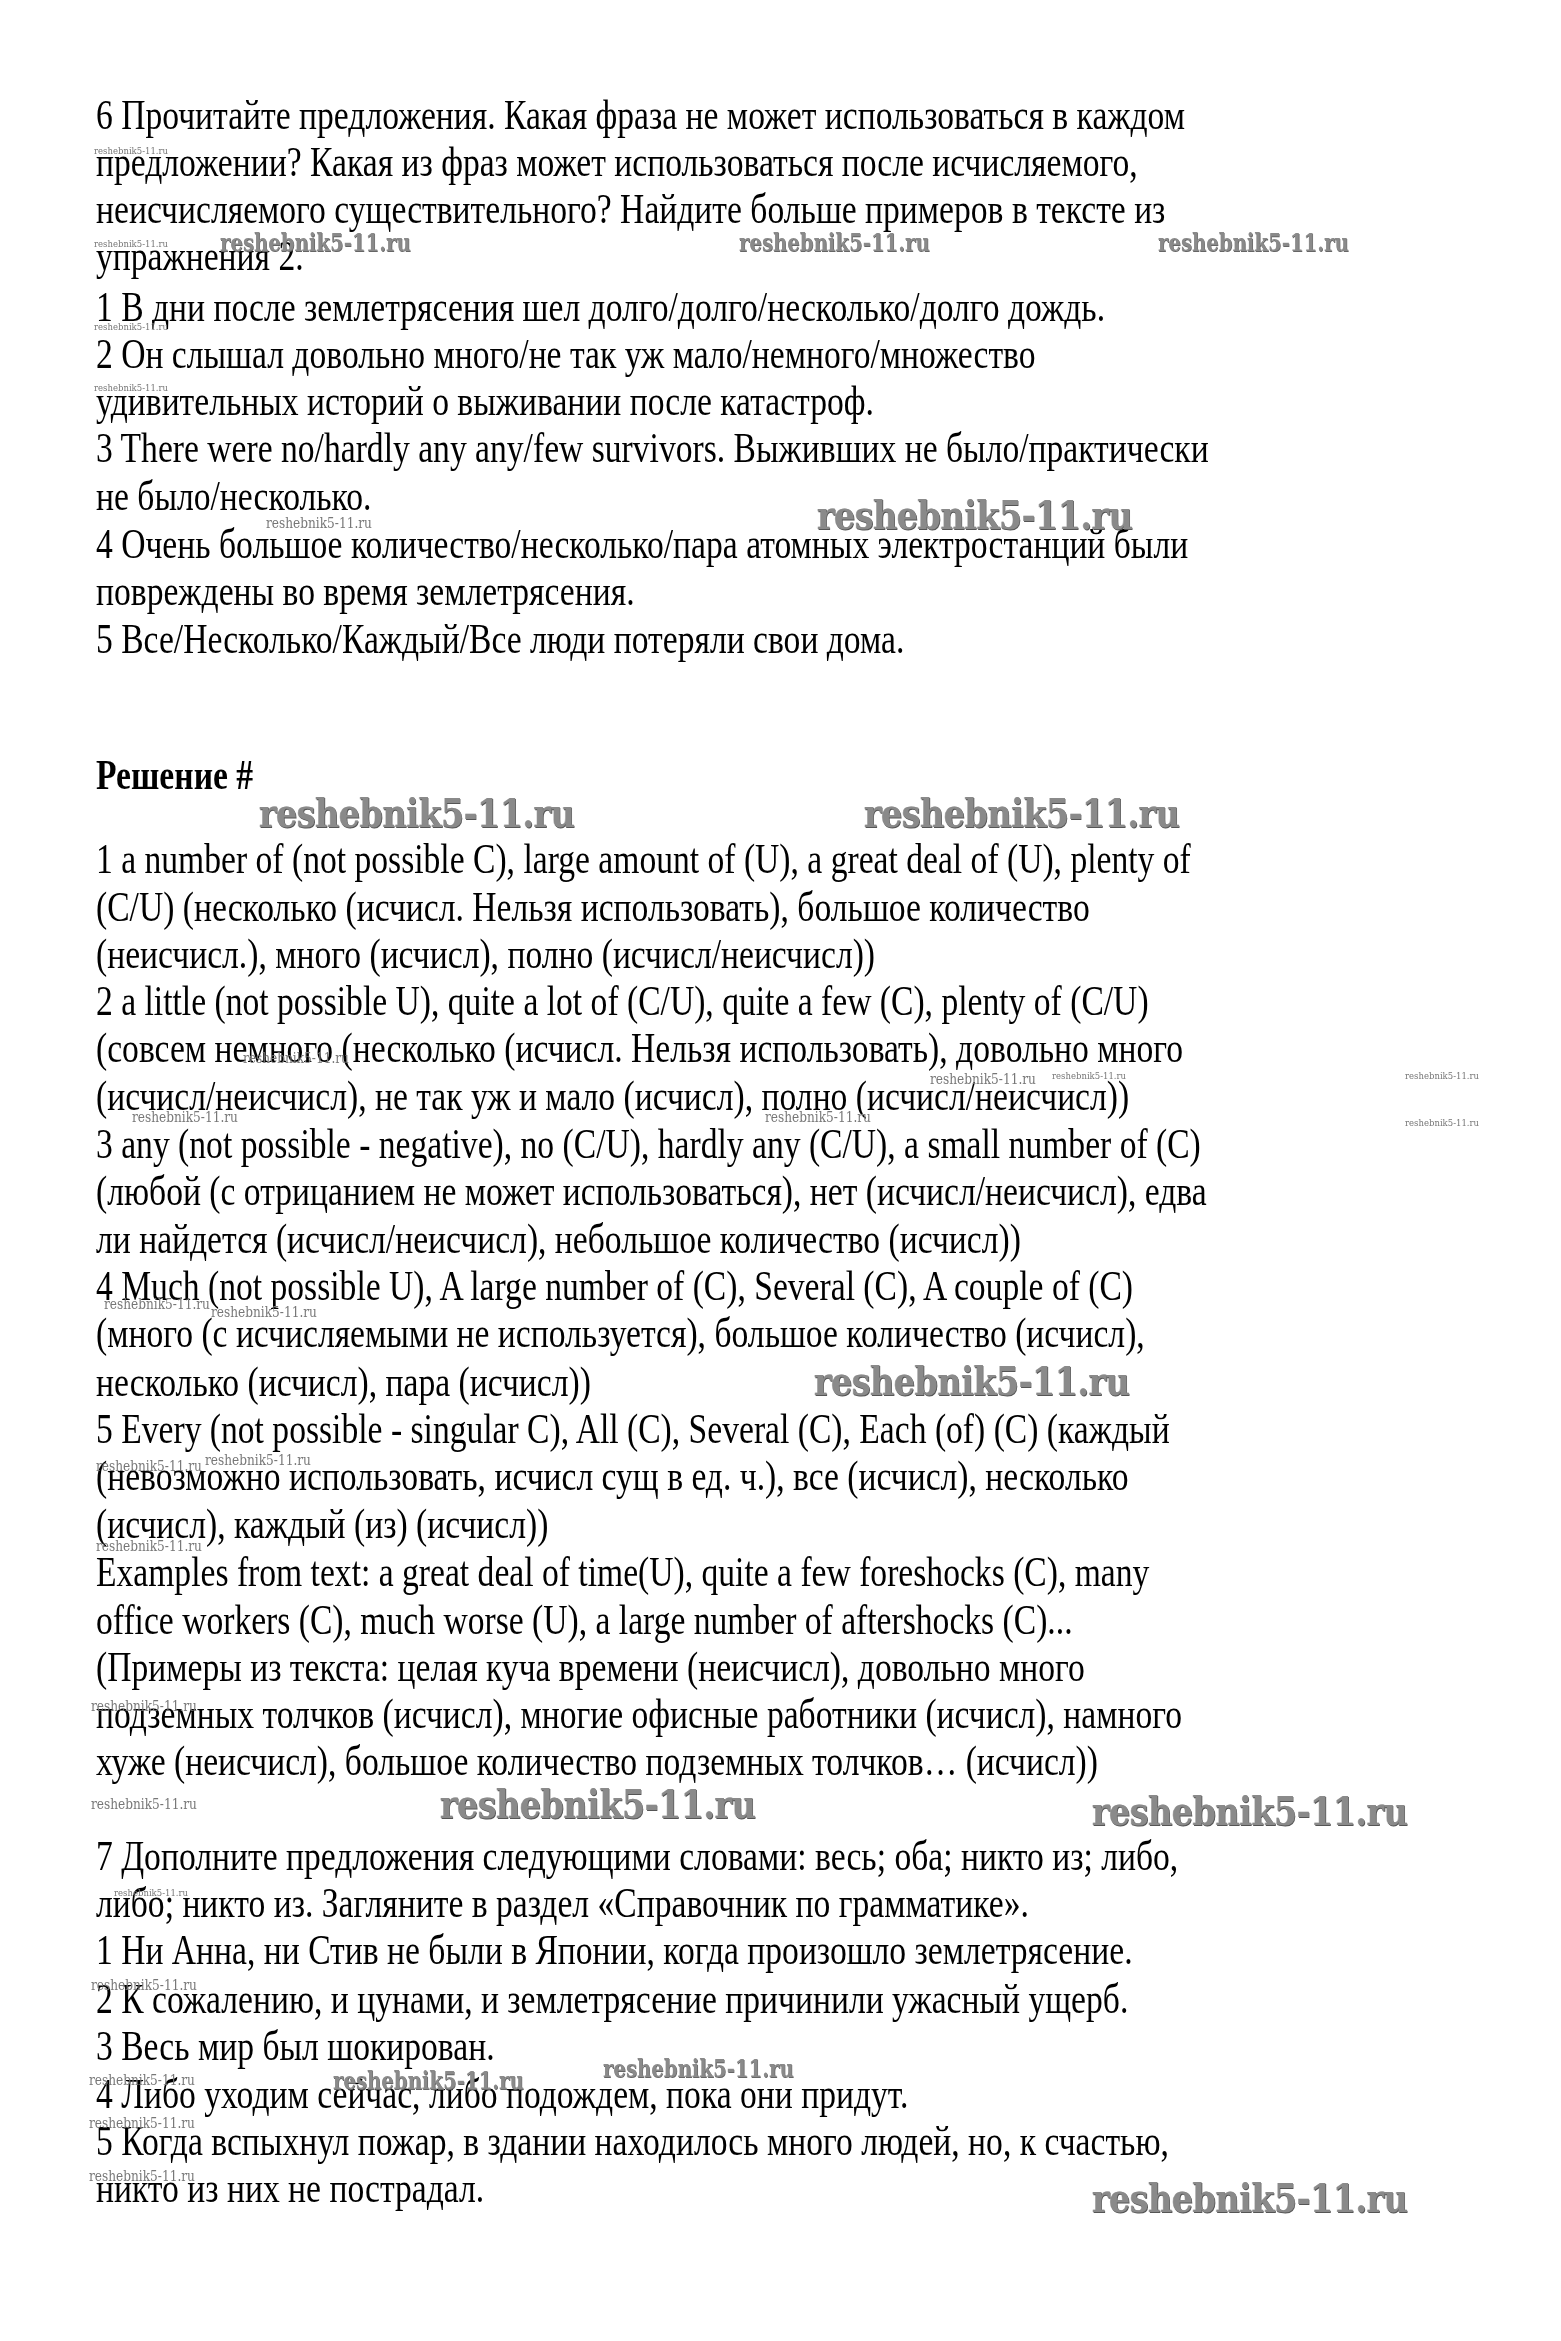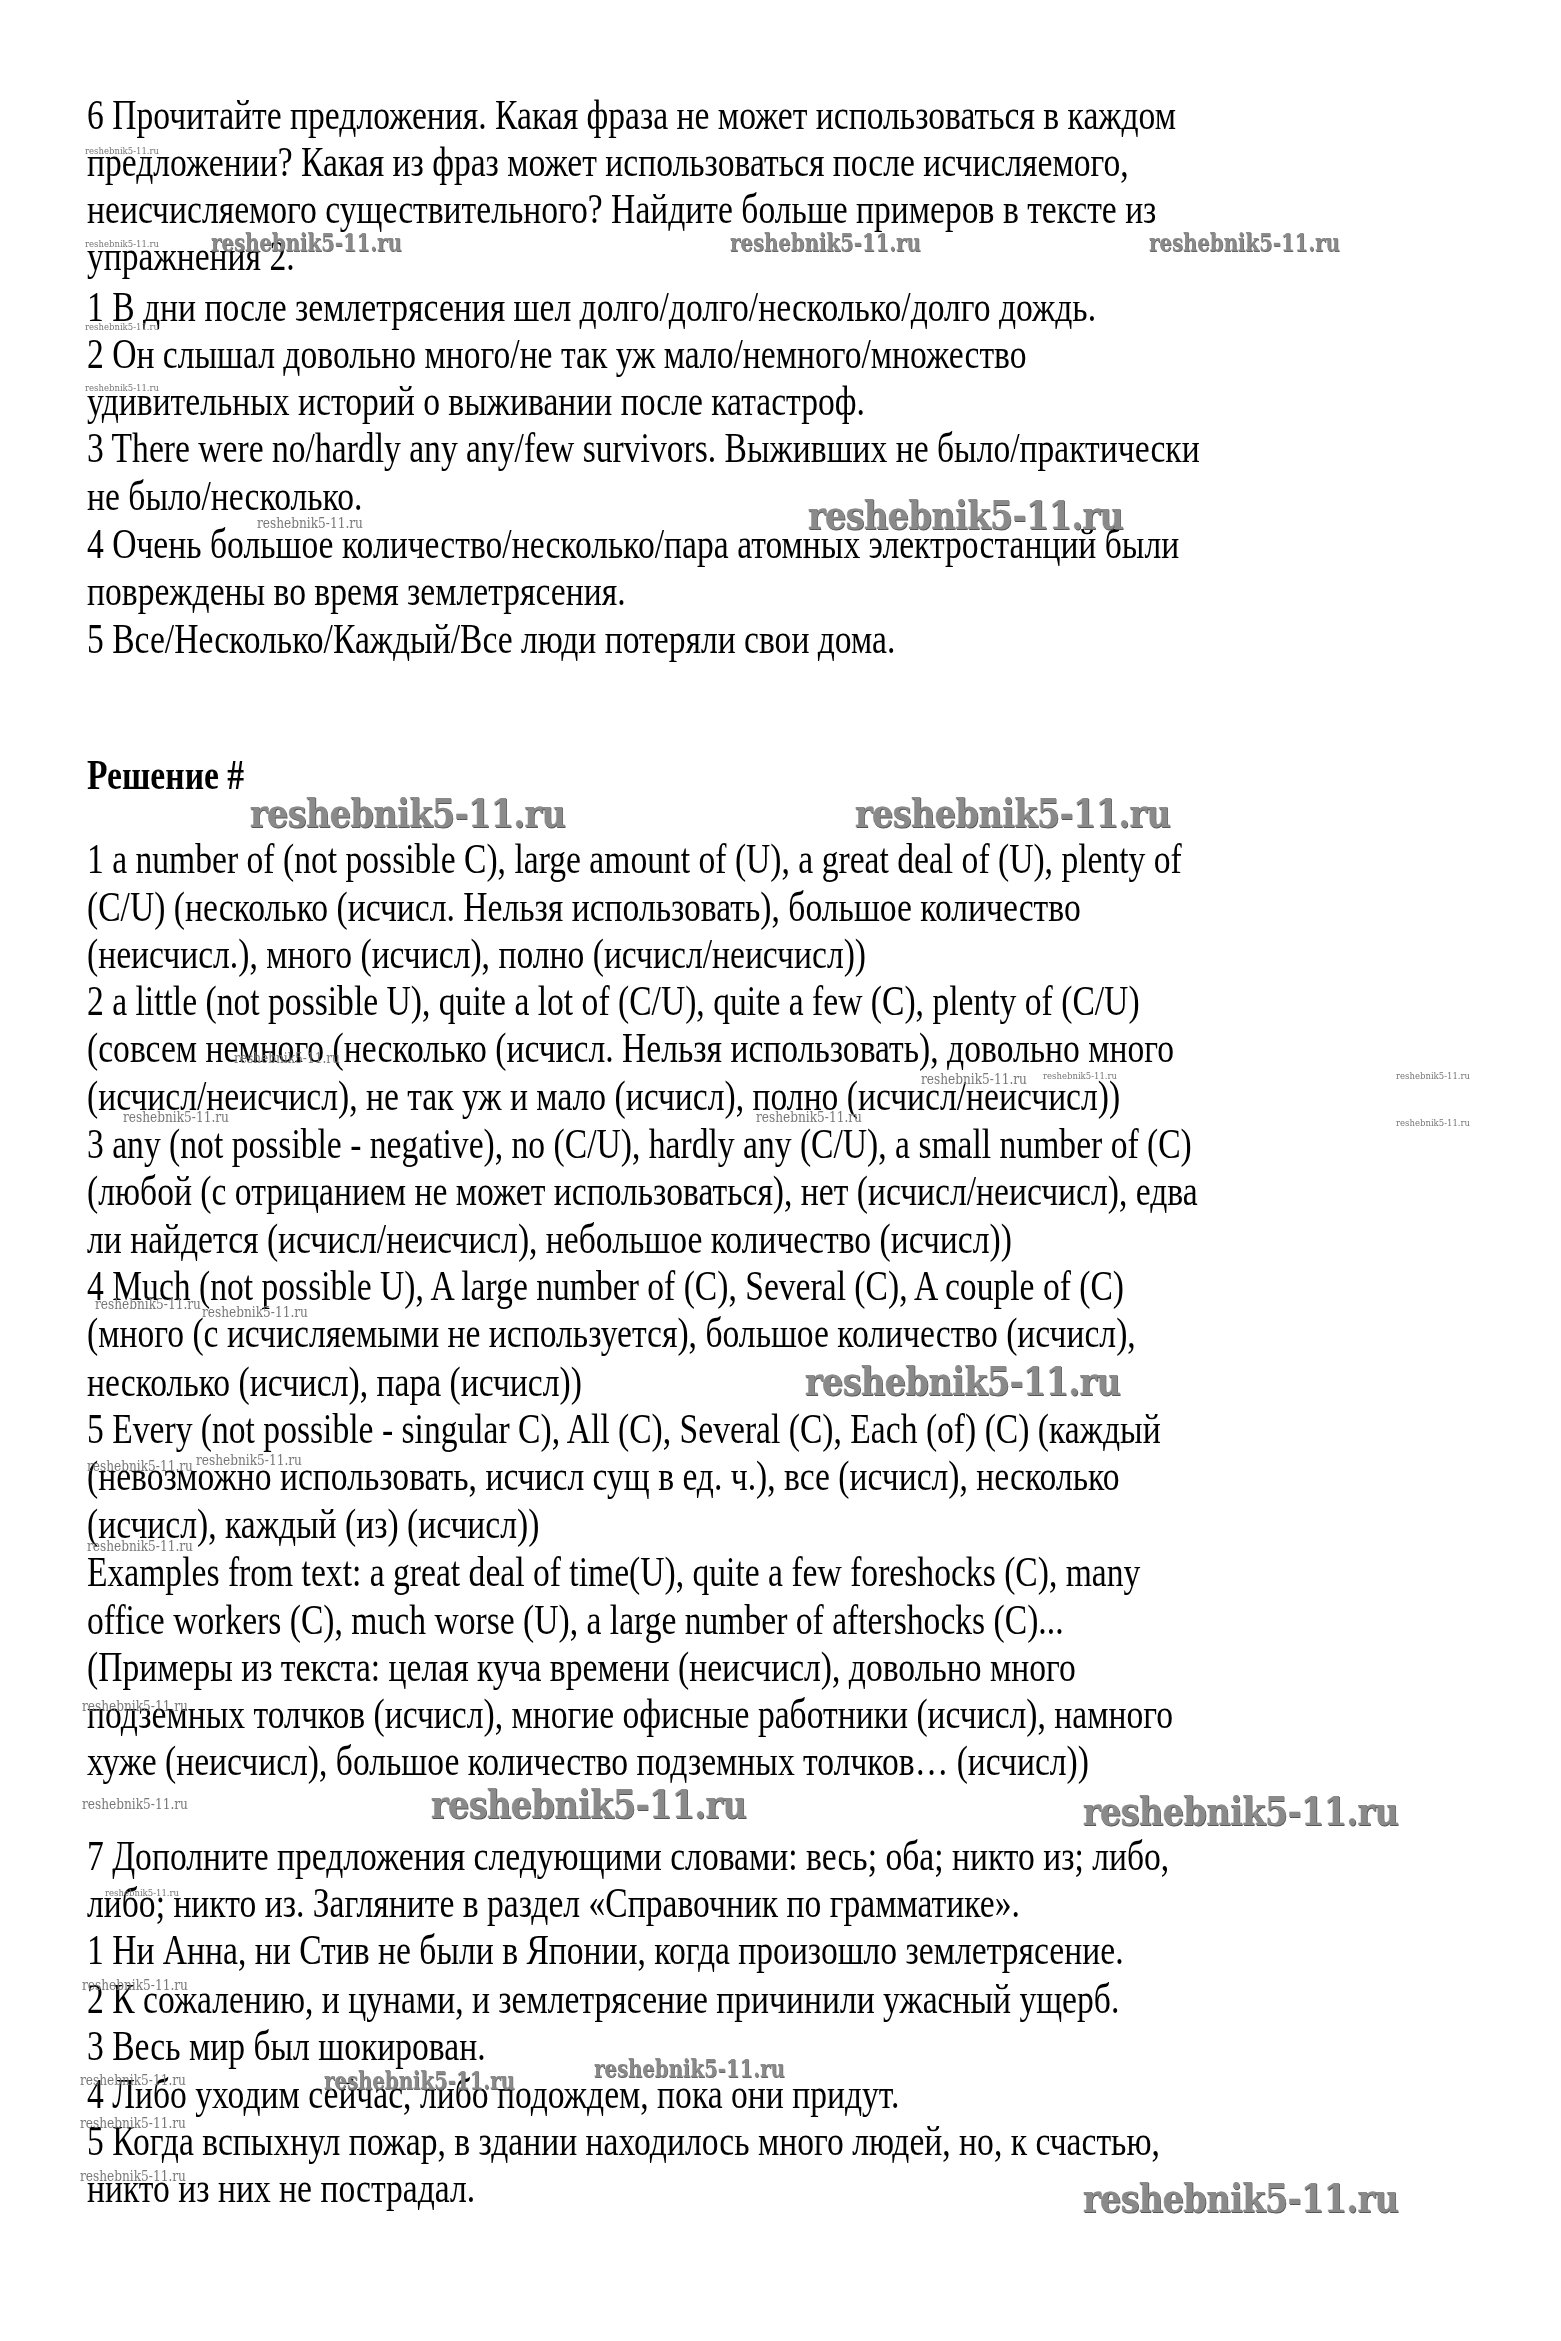--- a/index.html
+++ b/index.html
@@ -1,17 +1,17 @@
 <!DOCTYPE html>
 <html style="font-size:11.5px"><head>
 <meta charset="utf-8">
 <style>
   html, body { margin: 0; padding: 0; background: #ffffff; }
   body { width: 1562px; height: 2342px; position: relative; overflow: hidden; }
-  .page { position: absolute; left: 3px; top: 0; width: 1264px; height: 2342px; background: #fff; }
+  .page { position: absolute; left: 12px; top: 0; width: 1264px; height: 2342px; background: #fff; }
   .line {
     position: absolute; left: 84px; white-space: nowrap;
     font-family: "Liberation Serif", "DejaVu Serif", serif;
     font-size: 42px; line-height: 47px; color: #000;
     transform-origin: 0 50%; transform: scaleX(0.80);
   }
   .bold { font-weight: bold; }
   .wm-big {
     position: absolute; white-space: nowrap;
     font-family: "DejaVu Serif", serif; font-weight: bold;

